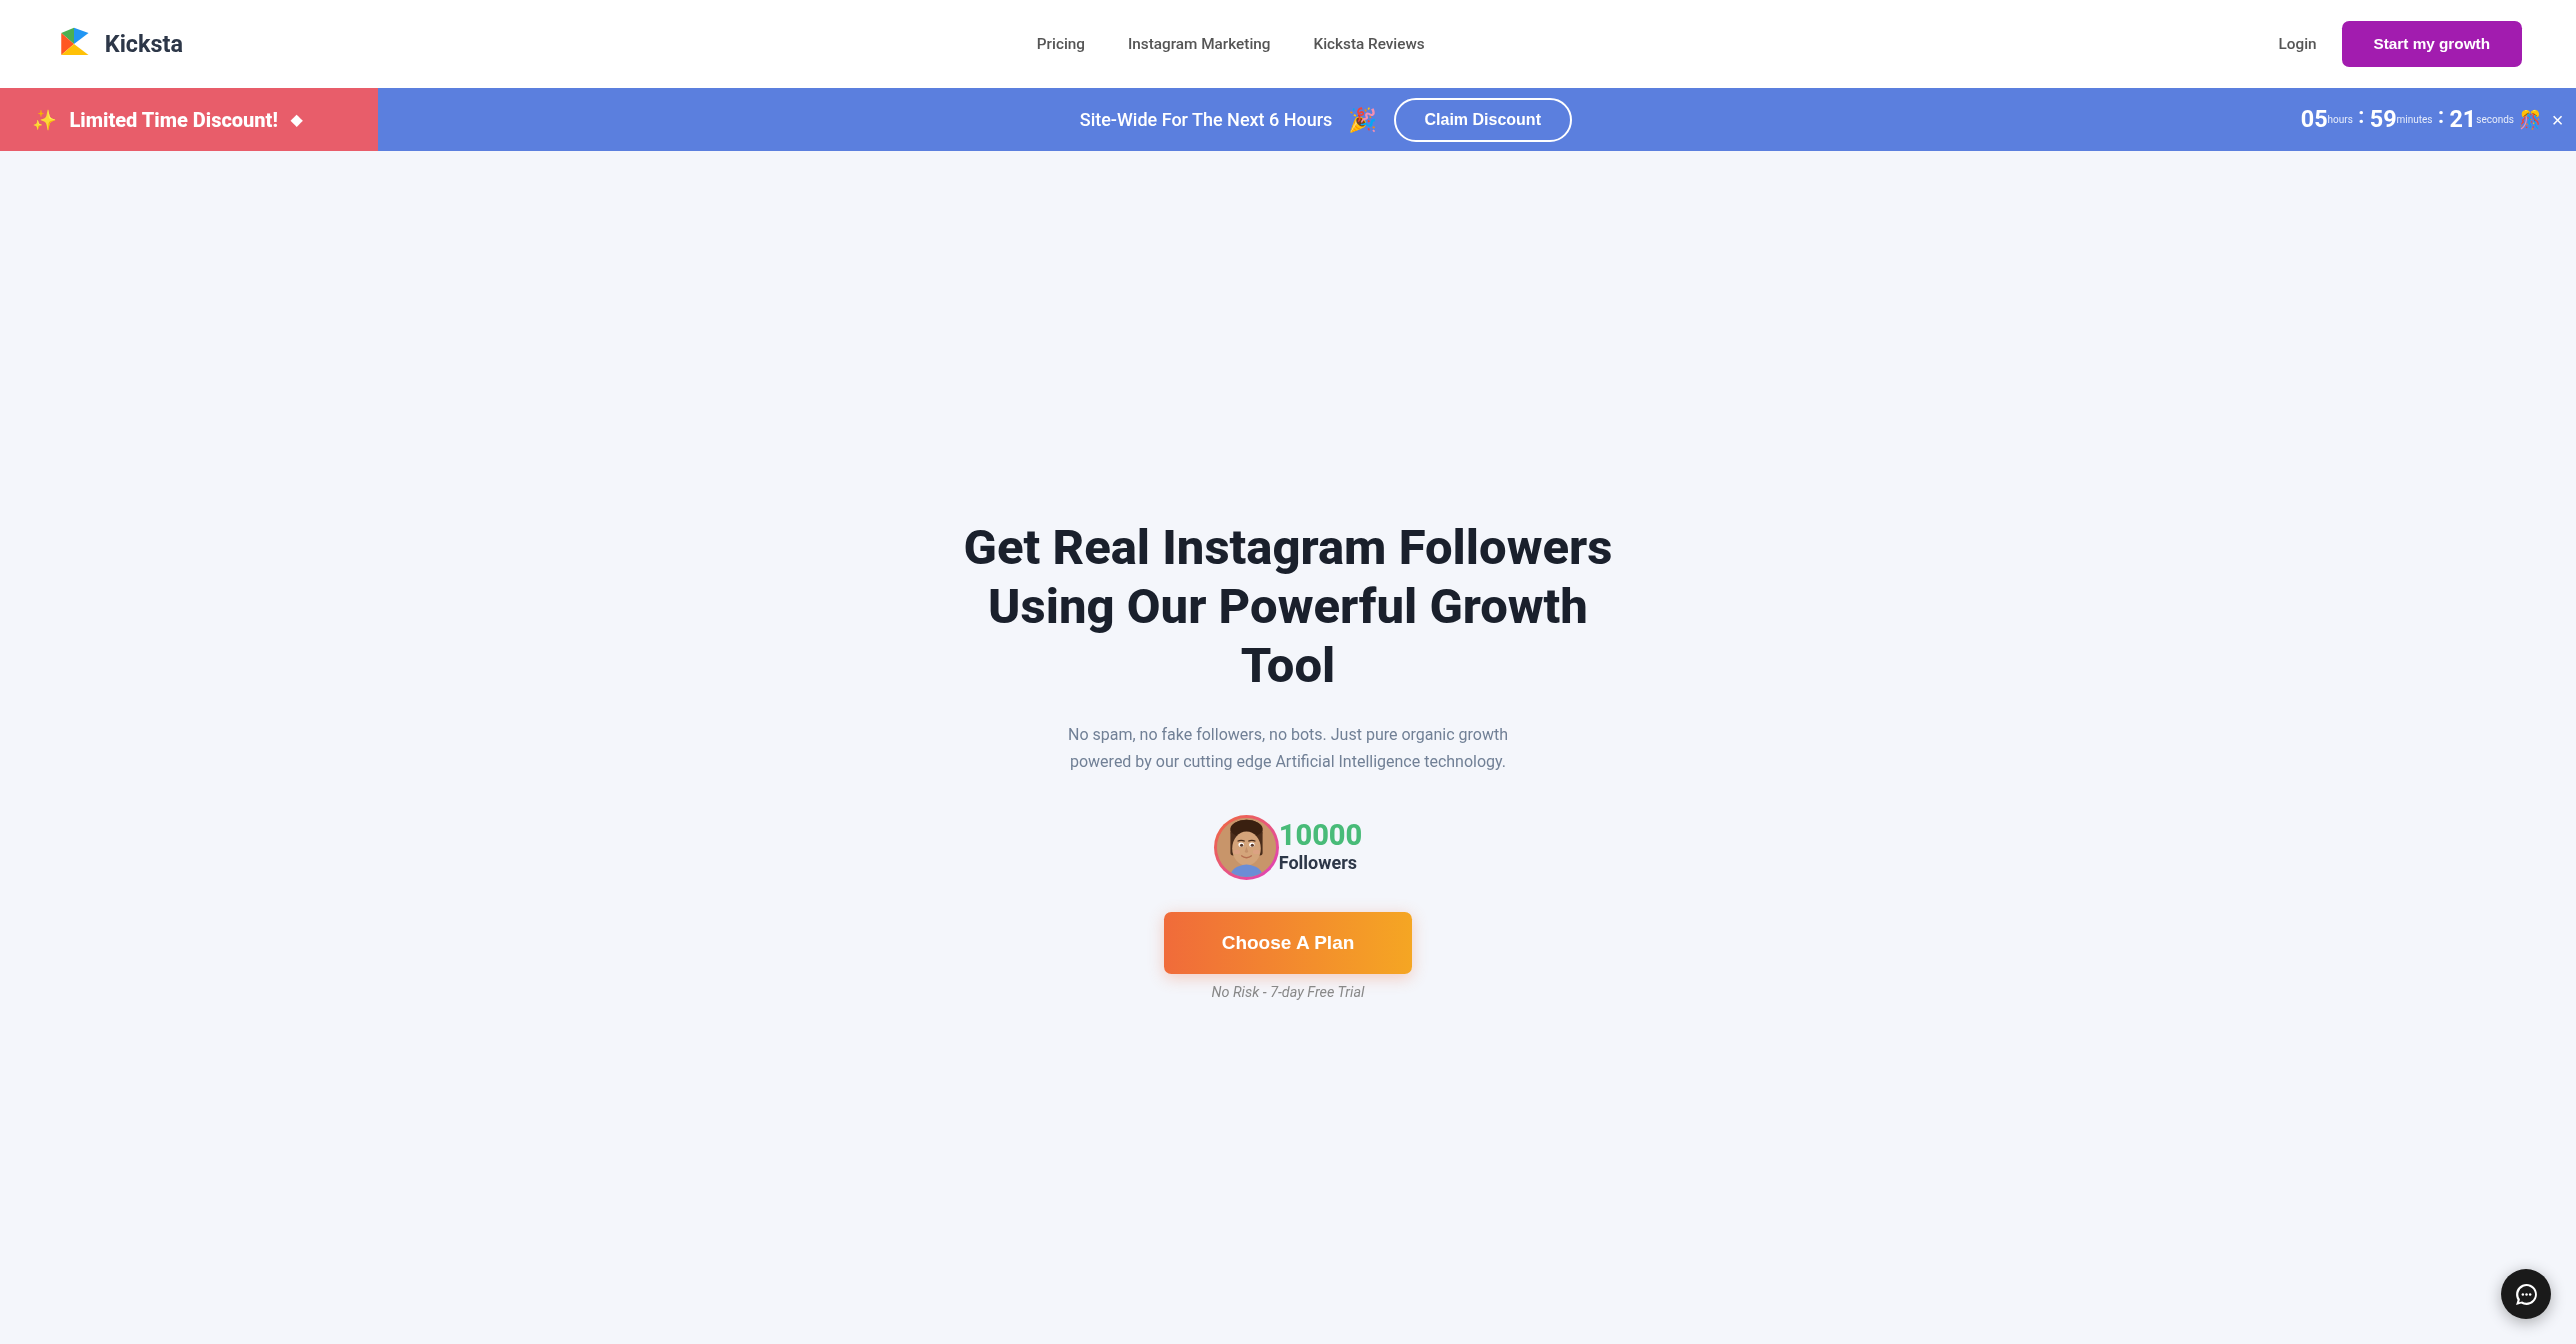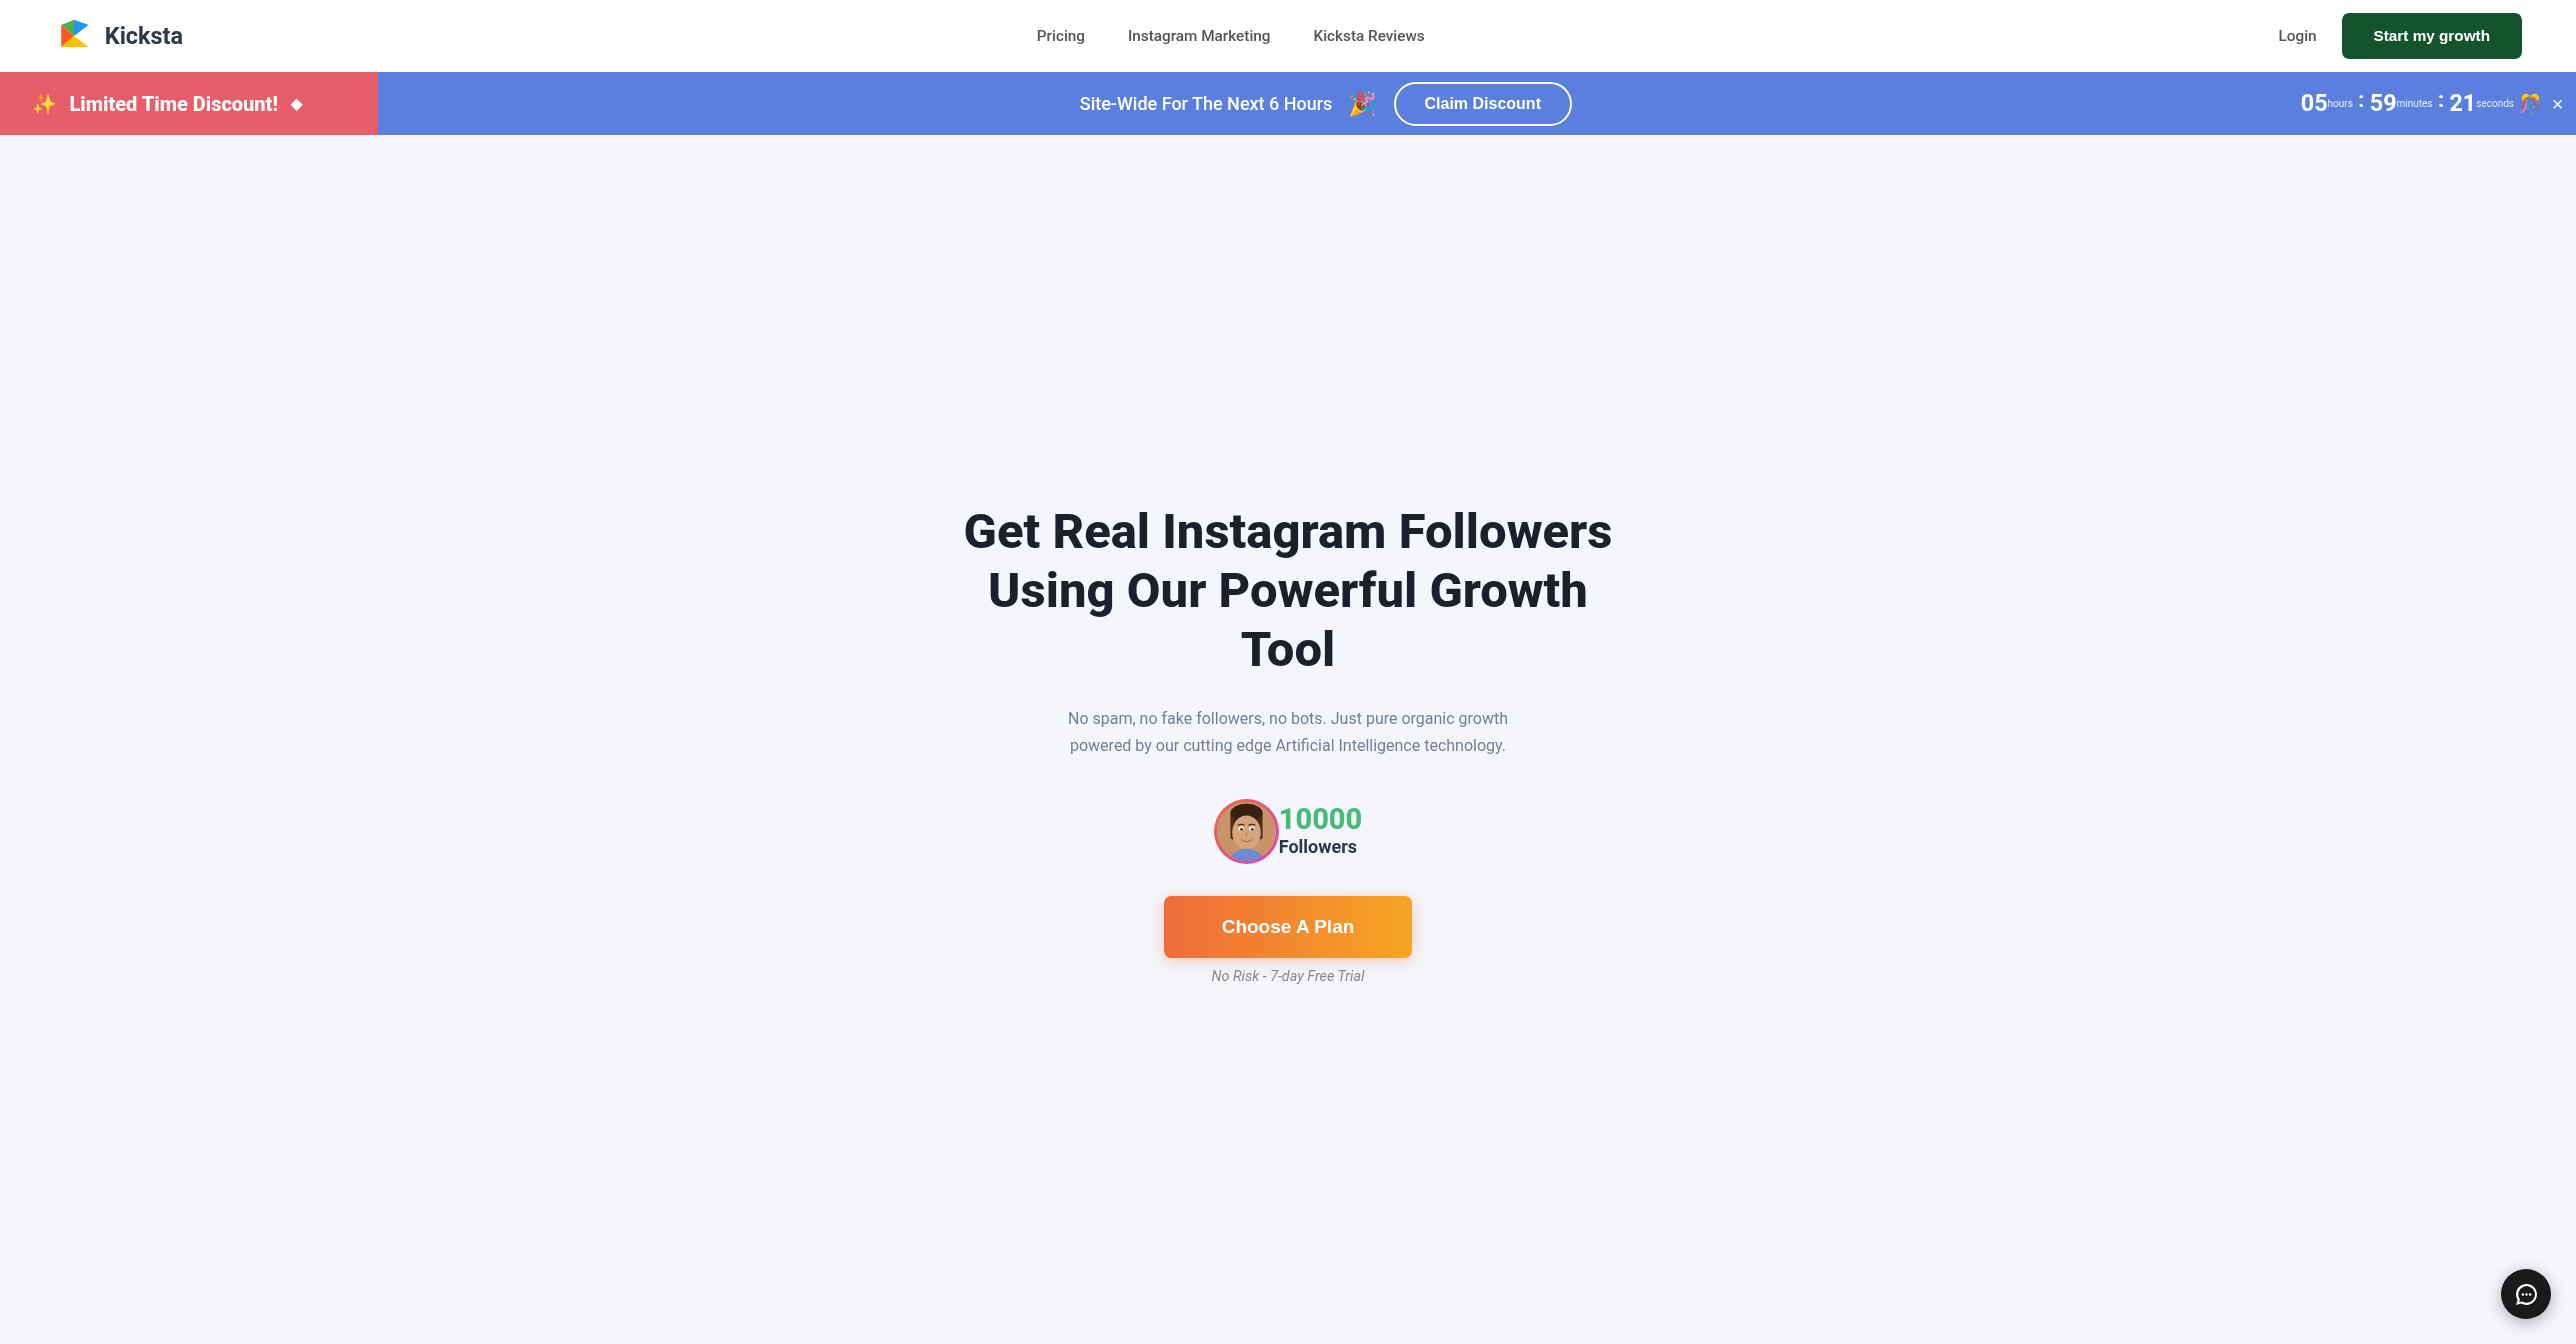--- a/index.html
+++ b/index.html
@@ -5,21 +5,21 @@
     * { margin: 0; padding: 0; box-sizing: border-box; }
     body { font-family: -apple-system, BlinkMacSystemFont, 'Segoe UI', Roboto, sans-serif; background: #f4f6fb; }
 
     
     .navbar {
       background: #fff;
       display: flex;
       align-items: center;
       justify-content: space-between;
       padding: 17px 54px;
-      height: 72px;
+      height: 88px;
       box-shadow: 0 0.9px 3.6px rgba(0,0,0,0.06);
     }
     .navbar-logo {
       display: flex;
       align-items: center;
       gap: 10.8px;
     }
     .logo-icon {
       width: 40px;
       height: 40px;
@@ -45,21 +45,21 @@
       align-items: center;
       gap: 25px;
     }
     .login-link {
       text-decoration: none;
       color: #555;
       font-size: 15.3px;
       font-weight: 500;
     }
     .start-btn {
-      background: #14532d;
+      background: #a21caf;
       color: #fff;
       border: none;
       border-radius: 7.2px;
       padding: 14.4px 32px;
       font-size: 15.3px;
       font-weight: 600;
       cursor: pointer;
     }
 
     

